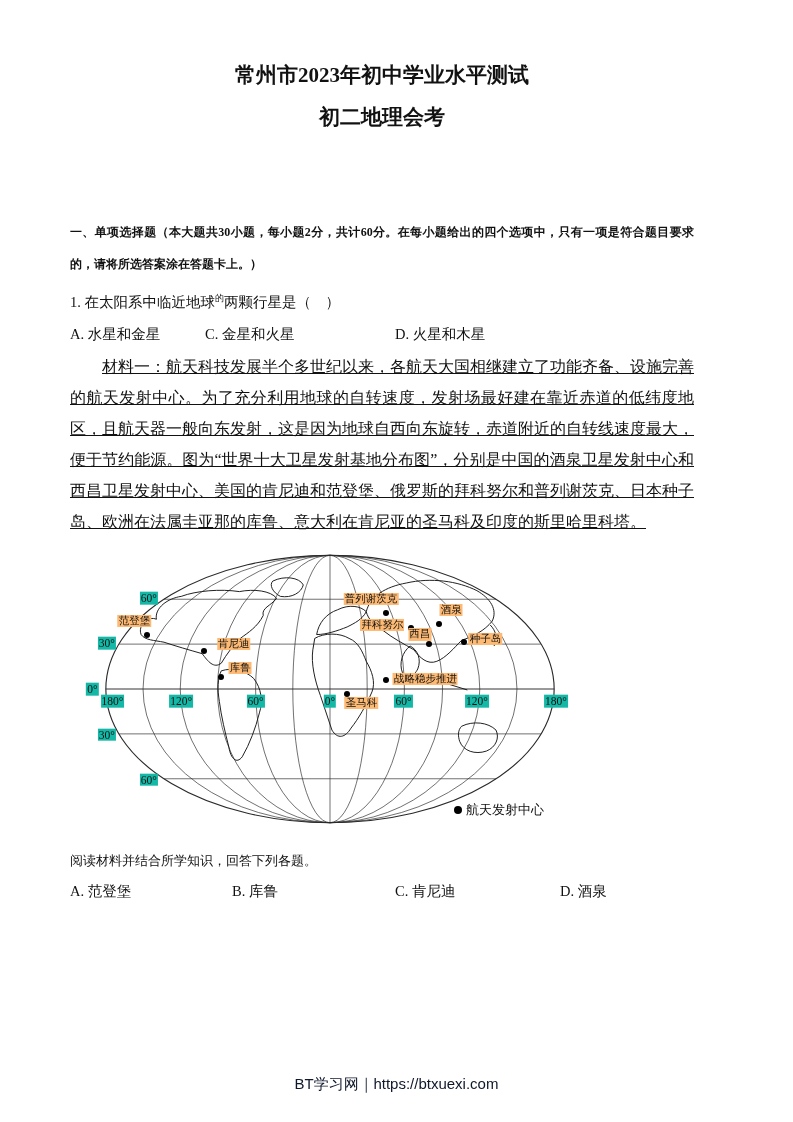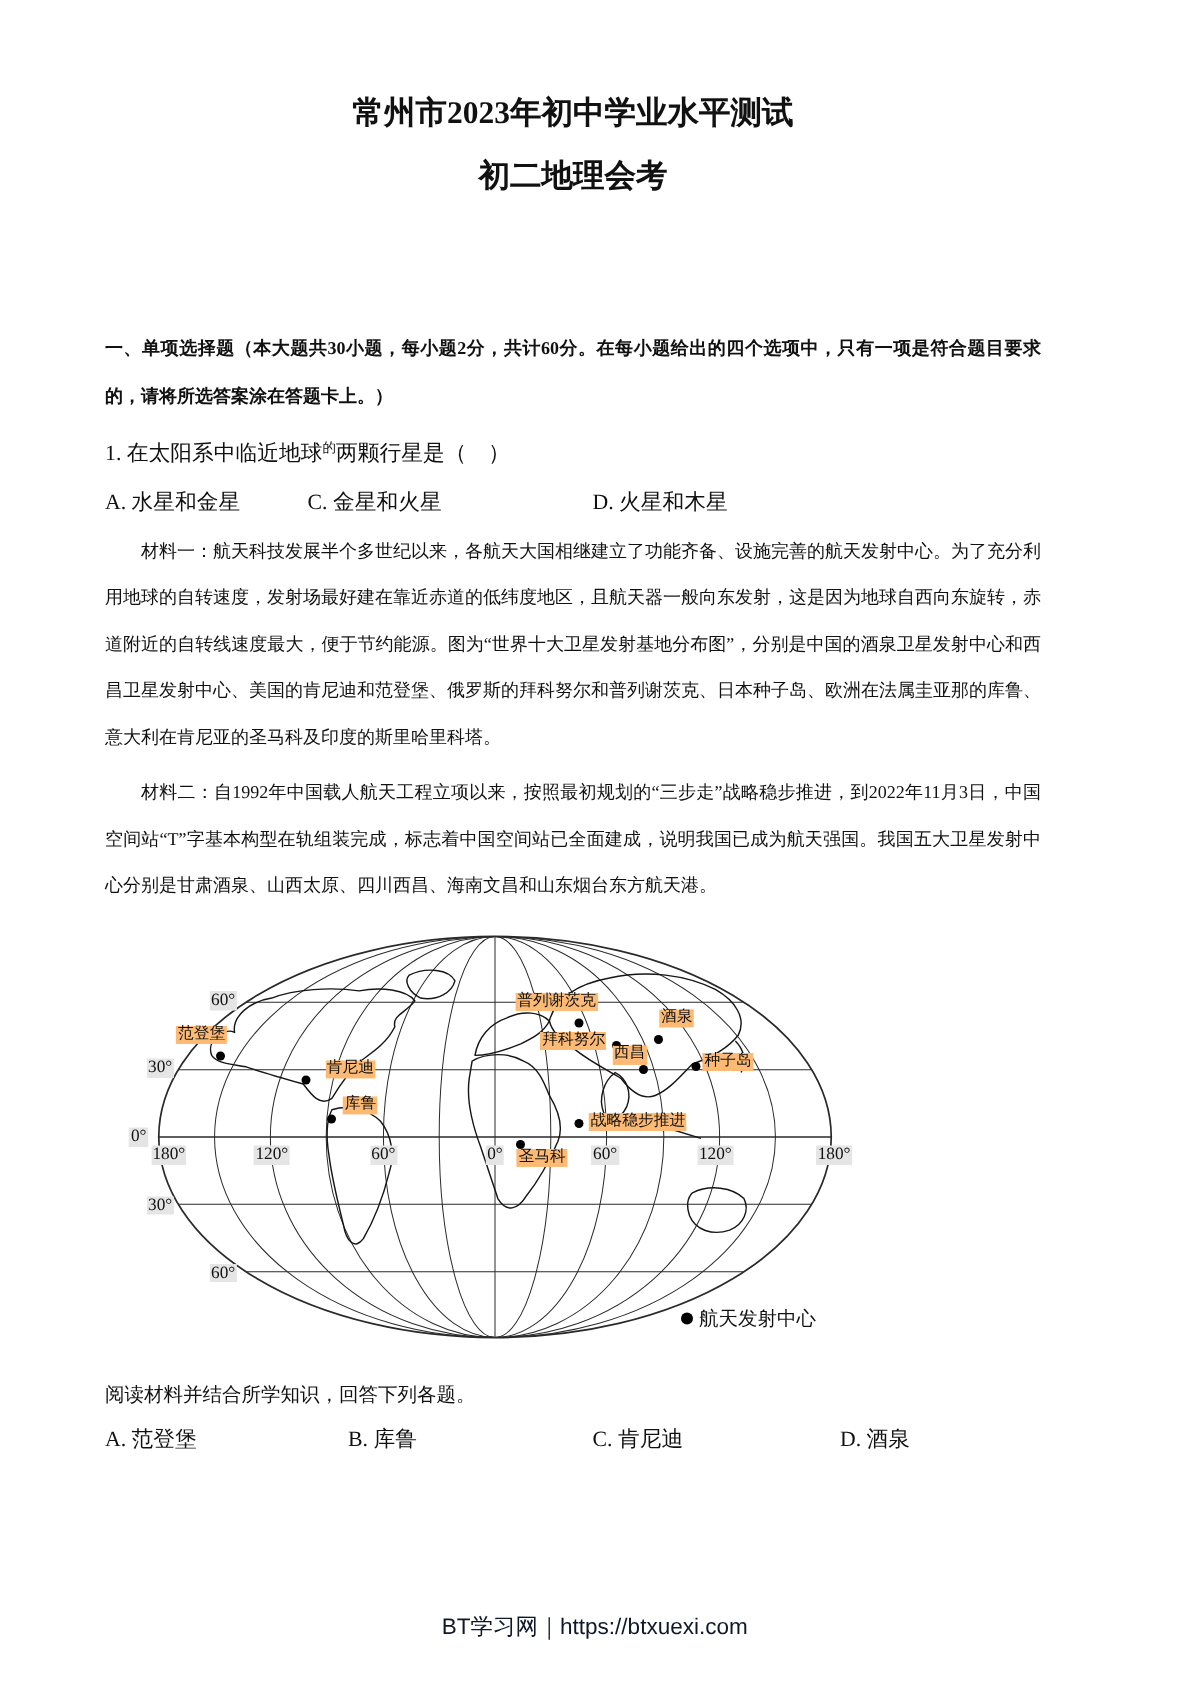--- a/index.html
+++ b/index.html
@@ -26,38 +26,38 @@
   .options { display: flex; margin-top: 11px; font-size: 14.5px; line-height: 21px; }
   .options .opt { flex: 0 0 auto; }
   .options-q1 .opt:nth-child(1) { width: 135px; }
   .options-q1 .opt:nth-child(2) { width: 190px; }
   .options-q1 .opt:nth-child(3) { width: 165px; }
   .options-q2 .opt:nth-child(1) { width: 162px; }
   .options-q2 .opt:nth-child(2) { width: 163px; }
   .options-q2 .opt:nth-child(3) { width: 165px; }
 
   .material {
-    margin: 6px 0 0 0; font-size: 12px; line-height: 31px;
-    text-align: justify; text-indent: 2em;
+    margin: 6px 0 0 0; font-size: 16px; line-height: 31px;
+    text-align: justify; text-indent: 2em; text-decoration: underline;
   }
 
   .map-wrap { position: relative; width: 496px; height: 296px; margin: 4px 0 0 12px; }
   .map-wrap svg { position: absolute; inset: 0; width: 100%; height: 100%; }
   .map-dot {
     position: absolute; width: 6px; height: 6px; background: #000;
     border-radius: 50%; transform: translate(-50%, -50%);
   }
   .map-label {
     position: absolute; transform: translate(-50%, -50%);
     font-size: 10.5px; line-height: 1.15; background: #fdba74;
     padding: 0 1px; white-space: nowrap;
   }
   .axis-label {
     position: absolute; transform: translate(-50%, -50%);
-    font-size: 11.5px; line-height: 1.1; background: #e5e5e5;
+    font-size: 11.5px; line-height: 1.1; background: #14b8a6;
     padding: 0 1px; white-space: nowrap;
   }
   .map-legend {
     position: absolute; left: 75%; top: 88%;
     display: flex; align-items: center; gap: 4px; font-size: 13px;
   }
   .legend-dot { width: 8px; height: 8px; background: #000; border-radius: 50%; display: inline-block; }
 
   .after-map { margin: 14px 0 0 0; font-size: 13px; line-height: 19px; }
 
@@ -79,21 +79,20 @@
 
   <p class="stem"><span>1. 在太阳系中临近地球</span><sup>的</sup><span>两颗行星是（　）</span></p>
 
   <div class="options options-q1">
     <span class="opt">A. 水星和金星</span>
     <span class="opt">C. 金星和火星</span>
     <span class="opt">D. 火星和木星</span>
   </div>
 
   <p class="material">材料一：航天科技发展半个多世纪以来，各航天大国相继建立了功能齐备、设施完善的航天发射中心。为了充分利用地球的自转速度，发射场最好建在靠近赤道的低纬度地区，且航天器一般向东发射，这是因为地球自西向东旋转，赤道附近的自转线速度最大，便于节约能源。图为“世界十大卫星发射基地分布图”，分别是中国的酒泉卫星发射中心和西昌卫星发射中心、美国的肯尼迪和范登堡、俄罗斯的拜科努尔和普列谢茨克、日本种子岛、欧洲在法属圭亚那的库鲁、意大利在肯尼亚的圣马科及印度的斯里哈里科塔。</p>
-  <p class="material">材料二：自1992年中国载人航天工程立项以来，按照最初规划的“三步走”战略稳步推进，到2022年11月3日，中国空间站“T”字基本构型在轨组装完成，标志着中国空间站已全面建成，说明我国已成为航天强国。我国五大卫星发射中心分别是甘肃酒泉、山西太原、四川西昌、海南文昌和山东烟台东方航天港。</p>
 
   <div class="map-wrap">
     <svg viewBox="0 0 520 310" preserveAspectRatio="none">
 
       <g stroke="#2a2a2a" stroke-width="0.7" fill="none">
         <ellipse cx="260" cy="155" rx="235" ry="140" stroke-width="1.2"></ellipse>
         <ellipse cx="260" cy="155" rx="39" ry="140"></ellipse>
         <ellipse cx="260" cy="155" rx="78" ry="140"></ellipse>
         <ellipse cx="260" cy="155" rx="118" ry="140"></ellipse>
         <ellipse cx="260" cy="155" rx="157" ry="140"></ellipse>

